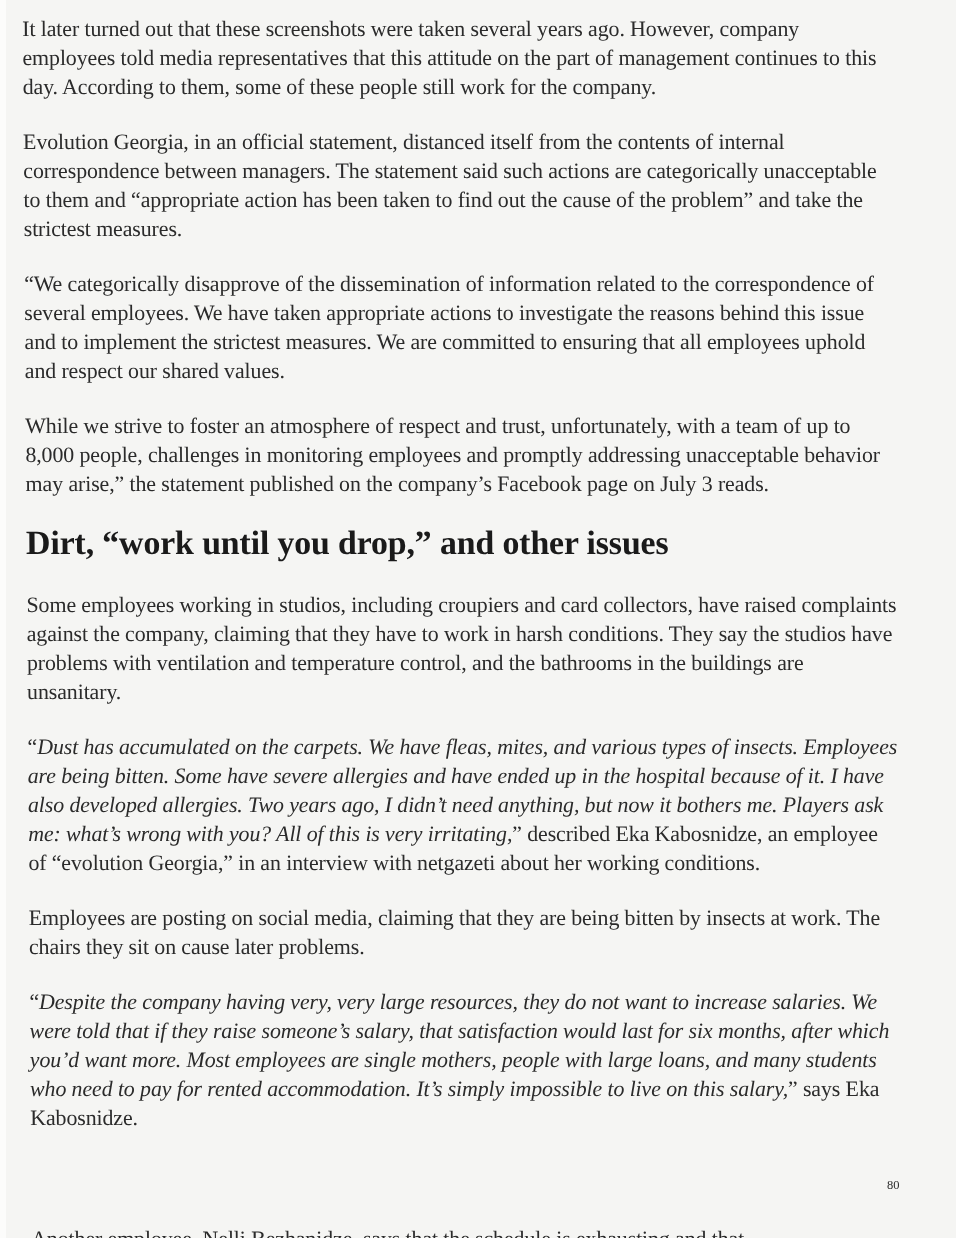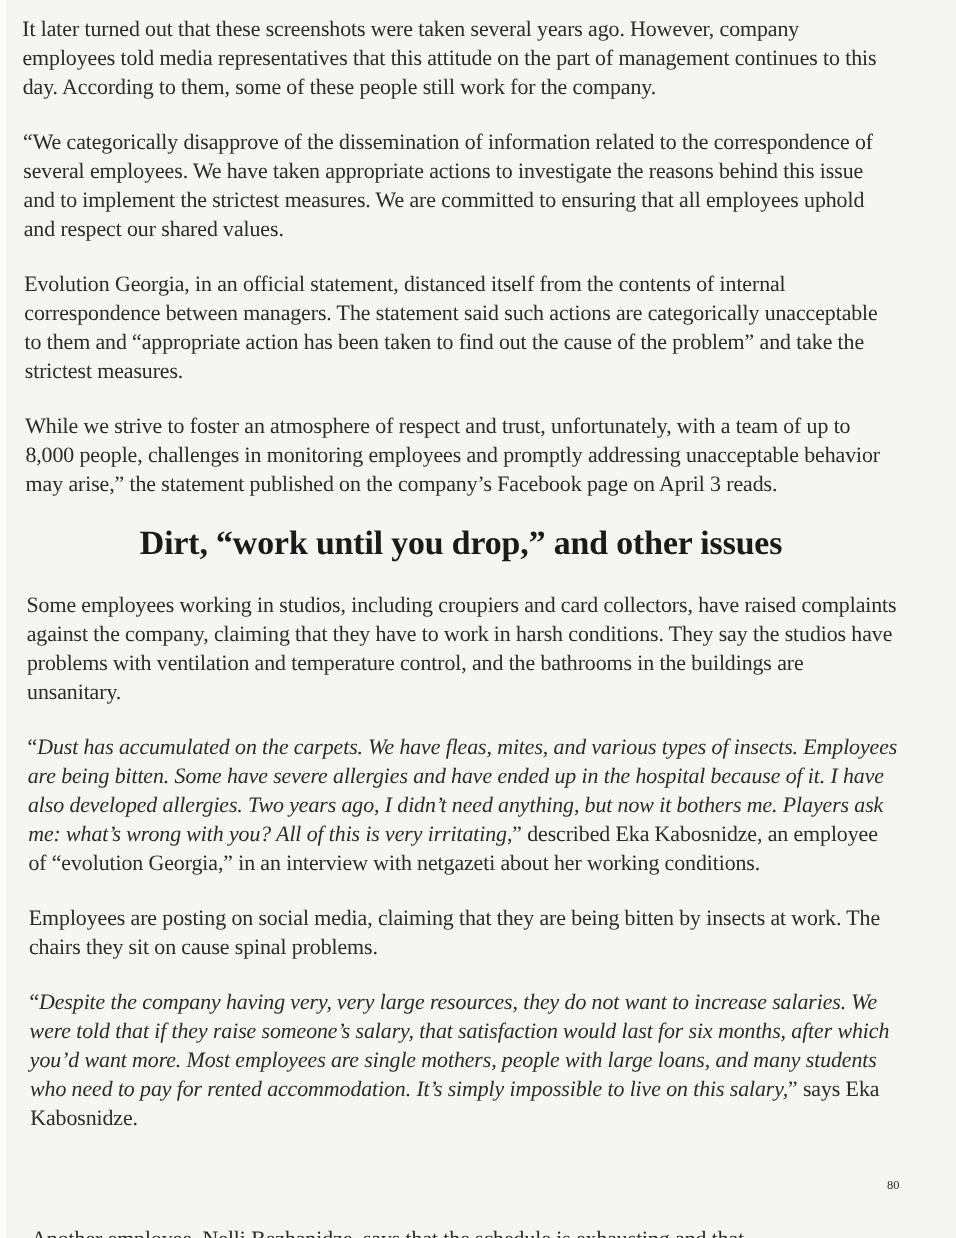--- a/index.html
+++ b/index.html
@@ -40,21 +40,20 @@
     color: #2b2b2b;
     text-align: left;
   }
   .article h2 {
     margin: 26px 0 28px 0;
     font-size: 34px;
     line-height: 38px;
     font-weight: 700;
     letter-spacing: -0.2px;
     color: #1a1a1a;
-    text-align: center;
   }
   .article em {
     font-style: italic;
     margin-top: 7px;
   }
   .truncated-line {
     position: absolute;
     top: 1224px;
     left: 22px;
     width: 880px;
@@ -71,25 +70,25 @@
   }
 </style>
 </head>
 <body>
 
 <div class="page">
   <div class="edge-strip"></div>
   <div class="skew">
     <article class="article" id="article">
         <p><span>It later turned out that these screenshots were taken several years ago. However, company employees told media representatives that this attitude on the part of management continues to this day. According to them, some of these people still work for the company.</span></p>
+        <p><span>Evolution Georgia, in an official statement, distanced itself from the contents of internal correspondence between managers. The statement said such actions are categorically unacceptable to them and “appropriate action has been taken to find out the cause of the problem” and take the strictest measures.</span></p>
         <p><span>“We categorically disapprove of the dissemination of information related to the correspondence of several employees. We have taken appropriate actions to investigate the reasons behind this issue and to implement the strictest measures. We are committed to ensuring that all employees uphold and respect our shared values.</span></p>
-        <p><span>Evolution Georgia, in an official statement, distanced itself from the contents of internal correspondence between managers. The statement said such actions are categorically unacceptable to them and “appropriate action has been taken to find out the cause of the problem” and take the strictest measures.</span></p>
-        <p><span>While we strive to foster an atmosphere of respect and trust, unfortunately, with a team of up to 8,000 people, challenges in monitoring employees and promptly addressing unacceptable behavior may arise,” the statement published on the company’s Facebook page on April 3 reads.</span></p>
+        <p><span>While we strive to foster an atmosphere of respect and trust, unfortunately, with a team of up to 8,000 people, challenges in monitoring employees and promptly addressing unacceptable behavior may arise,” the statement published on the company’s Facebook page on July 3 reads.</span></p>
         <h2>Dirt, “work until you drop,” and other issues</h2>
         <p><span>Some employees working in studios, including croupiers and card collectors, have raised complaints against the company, claiming that they have to work in harsh conditions. They say the studios have problems with ventilation and temperature control, and the bathrooms in the buildings are unsanitary.</span></p>
         <p><span>“</span><em>Dust has accumulated on the carpets. We have fleas, mites, and various types of insects. Employees are being bitten. Some have severe allergies and have ended up in the hospital because of it. I have also developed allergies. Two years ago, I didn’t need anything, but now it bothers me. Players ask me: what’s wrong with you? All of this is very irritating,</em><span>” described Eka Kabosnidze, an employee of “evolution Georgia,” in an interview with netgazeti about her working conditions.</span></p>
-        <p><span>Employees are posting on social media, claiming that they are being bitten by insects at work. The chairs they sit on cause spinal problems.</span></p>
+        <p><span>Employees are posting on social media, claiming that they are being bitten by insects at work. The chairs they sit on cause later problems.</span></p>
         <p><span>“</span><em>Despite the company having very, very large resources, they do not want to increase salaries. We were told that if they raise someone’s salary, that satisfaction would last for six months, after which you’d want more. Most employees are single mothers, people with large loans, and many students who need to pay for rented accommodation. It’s simply impossible to live on this salary,</em><span>” says Eka Kabosnidze.</span></p>
         <p class="truncated-line"><span>Another employee, Nelli Bezhanidze, says that the schedule is exhausting and that</span></p>
       </article>
   </div>
   <div class="page-number">80</div>
 </div>
 
 </body></html>

